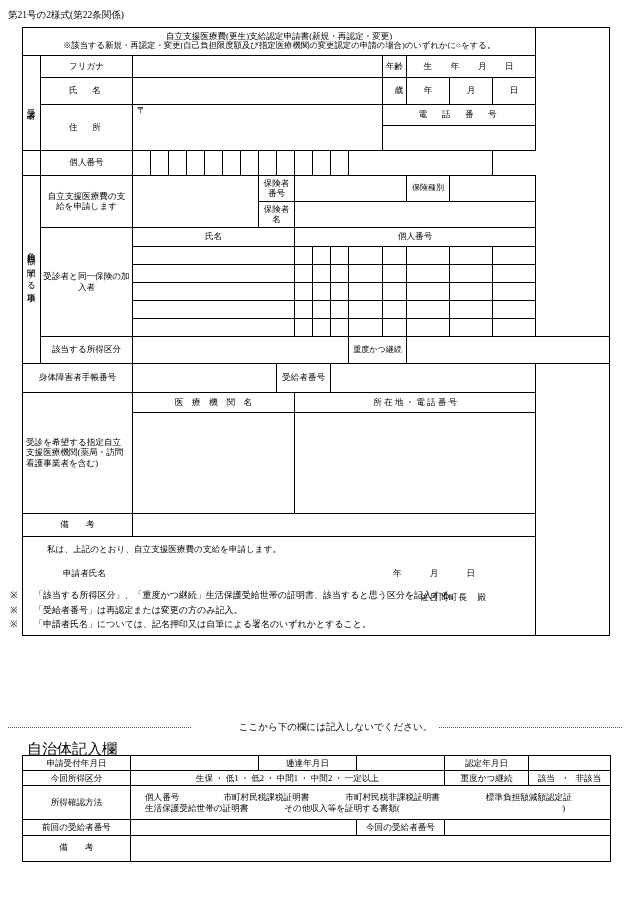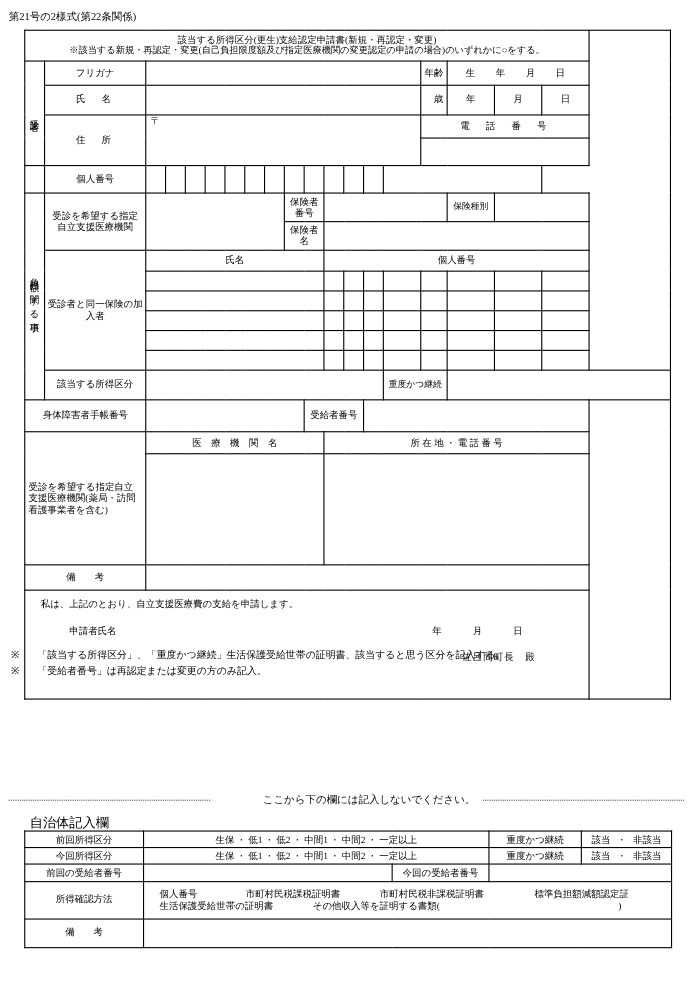--- a/index.html
+++ b/index.html
@@ -96,21 +96,21 @@
 
   
   .stmt {
     text-align: left !important;
     padding: 7px 0 7px 14px !important;
     font-size: 9px;
     line-height: 1.9;
     height: 84px;
     vertical-align: top !important;
   }
-  .stmt .l1 { }
+  .stmt .l1 { margin-left: 10px; }
   .stmt .l2 {
     margin-left: 26px;
     margin-top: 14px;
     display: block;
     position: relative;
   }
   .stmt .date {
     position: absolute;
     left: 330px;
     top: 0;
@@ -152,21 +152,21 @@
     border-top: 1px dotted #555;
     height: 0;
   }
   .divider .dtext { padding: 0 7px; margin-left: 41px; }
 
   
   .muni-title {
     position: absolute;
     left: 27px;
     top: 740px;
-    font-size: 12px;
+    font-size: 15px;
   }
   .muni-wrap {
     position: absolute;
     left: 22px;
     top: 755px;
     width: 588px;
   }
   table.muni {
     border-collapse: collapse;
     table-layout: fixed;
@@ -223,21 +223,21 @@
         <col style="width:34px">
         <col style="width:24px">
           <col style="width:43px">
           <col style="width:43px">
           <col style="width:43px">
       </colgroup>
 
       <tbody>
           <tr>
         <td colspan="19" class="title-cell">
-          <span class="title-l1">該当する所得区分(更生)支給認定申請書(新規・再認定・変更)</span>
+          <span class="title-l1">自立支援医療費(更生)支給認定申請書(新規・再認定・変更)</span>
           <span class="title-l2">※該当する新規・再認定・変更(自己負担限度額及び指定医療機関の変更認定の申請の場合)のいずれかに○をする。</span>
         </td>
       </tr>
 
       <tr>
         <td rowspan="4" class="vlabel">
           <span>受診者</span>
         </td>
         <td class="rowlabel" style="height:17px">フリガナ</td>
         <td colspan="13" class="blank"></td>
@@ -280,21 +280,21 @@
         <td class="mn-cell"></td>
         <td class="mn-cell"></td>
         <td class="mn-cell"></td>
         <td colspan="4" class="mn-cell"></td>
       </tr>
 
       <tr>
         <td rowspan="9" class="vlabel">
           <span>負担額に関する事項</span>
         </td>
-        <td rowspan="2" class="rowlabel" style="padding:0 3px !important">受診を希望する指定自立支援医療機関</td>
+        <td rowspan="2" class="rowlabel" style="padding:0 3px !important">自立支援医療費の支給を申請します</td>
         <td colspan="7" rowspan="2" class="blank"></td>
         <td colspan="2" class="rowlabel" style="height:19px">保険者番号</td>
         <td colspan="5" class="blank"></td>
         <td class="rowlabel" style="font-size:8px">保険種別</td>
         <td colspan="2" class="blank"></td>
       </tr>
       <tr>
         <td colspan="2" class="rowlabel" style="height:19px">保険者名</td>
         <td colspan="8" class="blank"></td>
       </tr>
@@ -414,20 +414,23 @@
       </table>
   </div>
 
   <div class="notes">
     <div class="note">
       <span class="mk">※</span><span>「該当する所得区分」、「重度かつ継続」生活保護受給世帯の証明書、該当すると思う区分を記入する。</span>
     </div>
     <div class="note">
       <span class="mk">※</span><span>「受給者番号」は再認定または変更の方のみ記入。</span>
     </div>
+    <div class="note">
+      <span class="mk">※</span><span>「申請者氏名」については、記名押印又は自筆による署名のいずれかとすること。</span>
+    </div>
   </div>
 
   <div class="divider">
     <span class="dash"></span>
     <span class="dtext">ここから下の欄には記入しないでください。</span>
     <span class="dash"></span>
   </div>
 
   <div class="muni-title">自治体記入欄</div>
 
@@ -436,63 +439,61 @@
       <colgroup>
         <col style="width:108px">
         <col style="width:128px">
         <col style="width:98px">
         <col style="width:88px">
         <col style="width:84px">
         <col style="width:82px">
       </colgroup>
 
       <tbody>
-
-      <tr>
-        <td class="h-lab">前回所得区分</td>
+          <tr>
+        <td class="h-lab">申請受付年月日</td>
+        <td></td>
+        <td class="h-lab">逓達年月日</td>
+        <td></td>
+        <td class="h-lab">認定年月日</td>
+        <td></td>
+      </tr>
+
+
+      <tr>
+        <td class="h-lab">今回所得区分</td>
         <td colspan="3" class="opts">
           <span>生保</span><i>・</i><span>低1</span><i>・</i><span>低2</span><i>・</i><span>中間1</span><i>・</i><span>中間2</span><i>・</i><span>一定以上</span>
         </td>
         <td class="h-lab">重度かつ継続</td>
         <td>
           <span>該当</span><i style="font-style:normal;padding:0 6px">・</i><span>非該当</span>
         </td>
-      </tr>
-
-      <tr>
-        <td class="h-lab">今回所得区分</td>
-        <td colspan="3" class="opts">
-          <span>生保</span><i>・</i><span>低1</span><i>・</i><span>低2</span><i>・</i><span>中間1</span><i>・</i><span>中間2</span><i>・</i><span>一定以上</span>
-        </td>
-        <td class="h-lab">重度かつ継続</td>
-        <td>
-          <span>該当</span><i style="font-style:normal;padding:0 6px">・</i><span>非該当</span>
-        </td>
-      </tr>
-
-      <tr>
-        <td class="h-lab">前回の受給者番号</td>
-        <td colspan="2"></td>
-        <td class="h-lab">今回の受給者番号</td>
-        <td colspan="2"></td>
       </tr>
 
       <tr>
         <td class="h-lab pad-y-lg">所得確認方法</td>
         <td colspan="5" class="two-line-left">
           <div class="r1">
             <span>個人番号</span><span class="gap-a"></span><span>市町村民税課税証明書</span><span class="gap-b"></span><span>市町村民税非課税証明書</span><span class="gap-c"></span><span>標準負担額減額認定証</span>
           </div>
           <div class="r2">
             <span>生活保護受給世帯の証明書</span><span class="gap-b"></span><span>その他収入等を証明する書類(</span><span class="paren-right">)</span>
           </div>
         </td>
       </tr>
 
       <tr>
+        <td class="h-lab">前回の受給者番号</td>
+        <td colspan="2"></td>
+        <td class="h-lab">今回の受給者番号</td>
+        <td colspan="2"></td>
+      </tr>
+
+      <tr>
         <td class="h-lab pad-y-md">備　　考</td>
         <td colspan="5"></td>
       </tr>
     </tbody>
       </table>
   </div>
 
 </div>
 
 </body></html>

